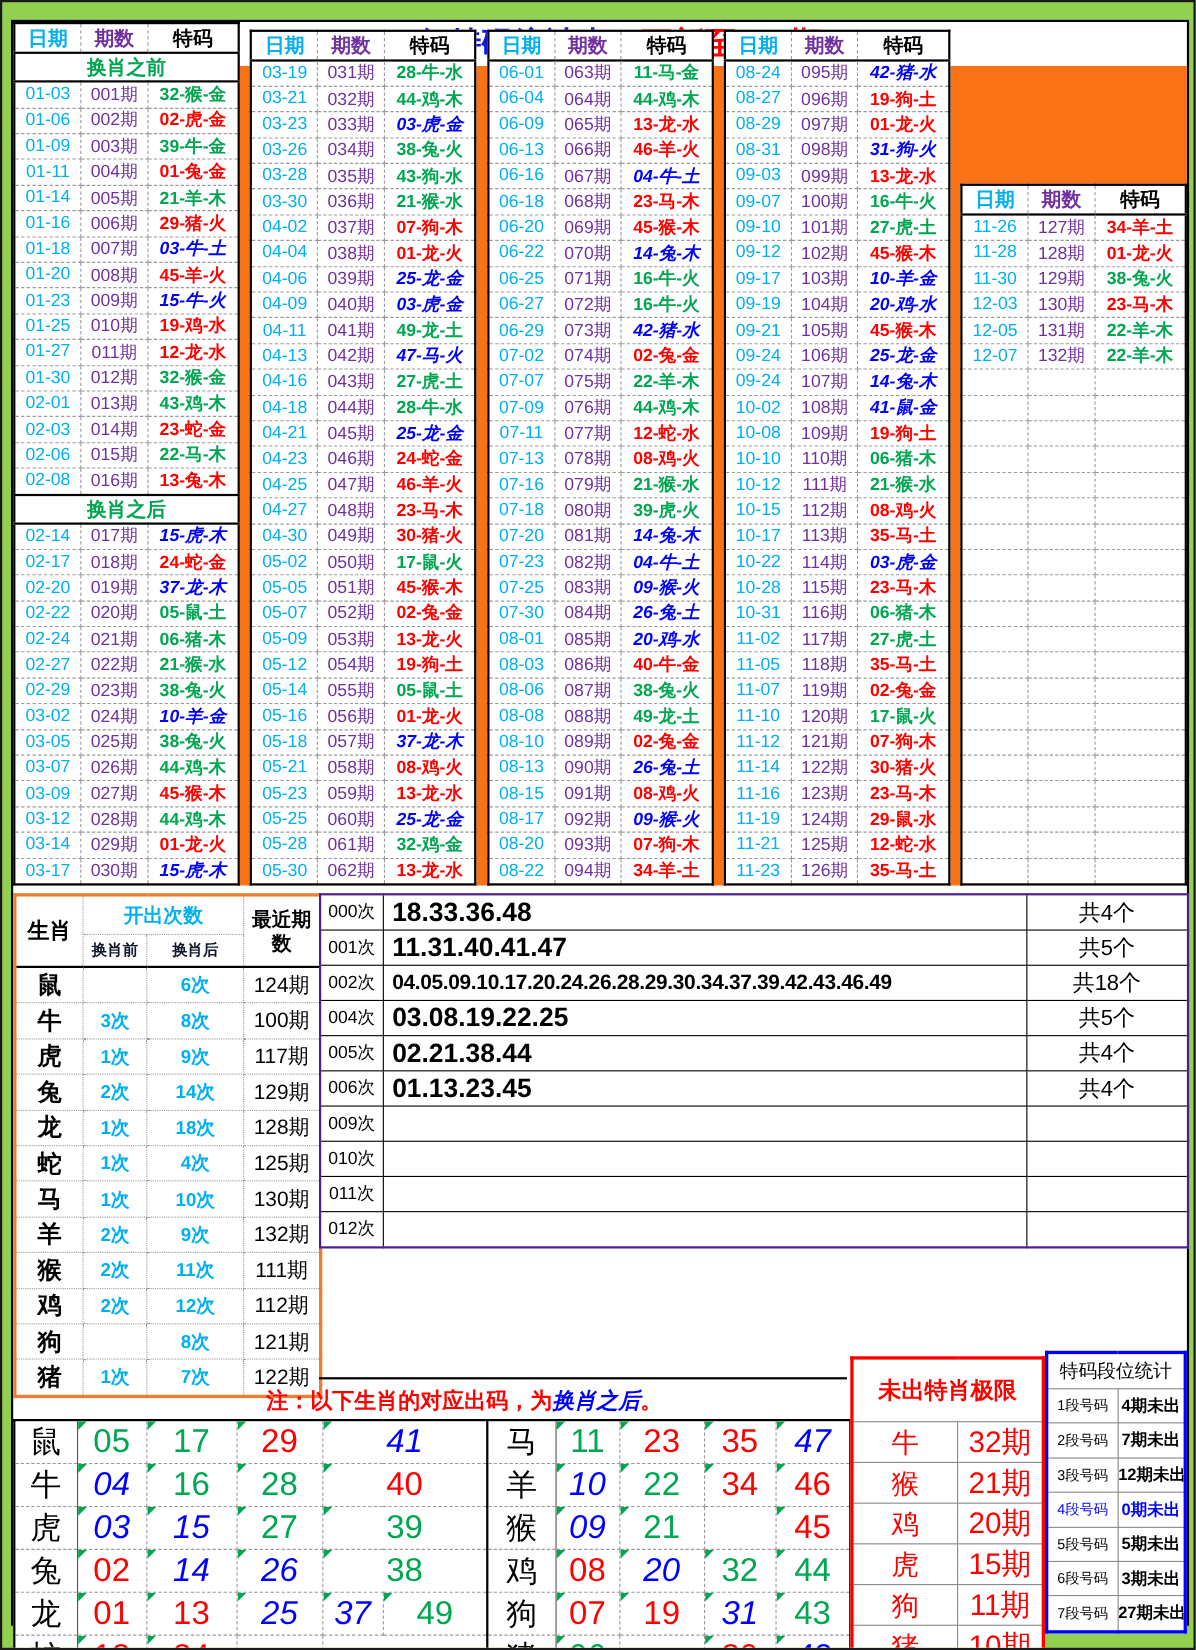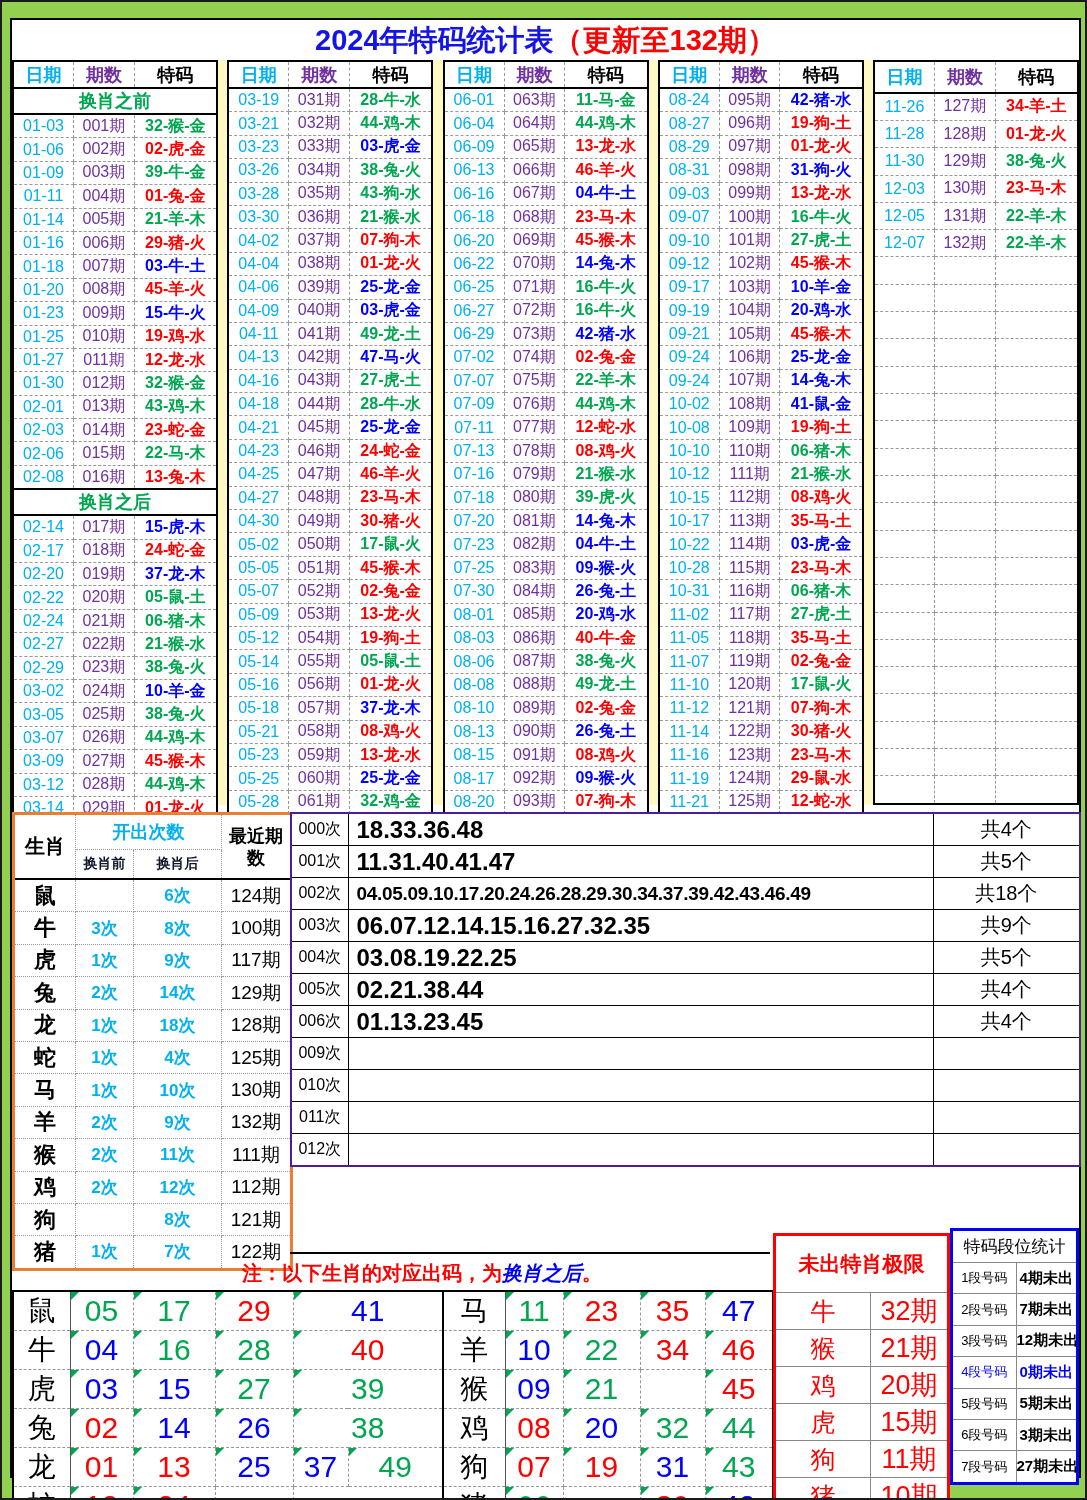--- a/index.html
+++ b/index.html
@@ -4,33 +4,33 @@
 <style>
   html,body{margin:0;padding:0;}
   body{width:1087px;height:1500px;font-family:"Liberation Sans","DejaVu Sans",sans-serif;}
   .page{position:relative;width:1083px;height:1496px;background:#92D050;border:2px solid #1a1a1a;overflow:hidden;}
   .content{position:absolute;left:8px;top:16px;width:1067px;height:1456px;background:#fff;border:2px solid #000;}
   
   .title{position:absolute;left:0;top:0;width:100%;height:40px;line-height:40px;text-align:center;font-size:29px;font-weight:bold;white-space:nowrap;}
   .t-main{color:#1414e6;}
   .t-upd{color:#ff0000;}
   
-  .maintbl{position:absolute;left:0;top:40px;width:1067px;height:745px;display:flex;justify-content:space-between;background:#fef9c3;}
+  .maintbl{position:absolute;left:0;top:40px;width:1067px;height:745px;display:flex;justify-content:space-between;background:#f97316;align-items:flex-end;}
   table{border-collapse:collapse;table-layout:fixed;background:#fff;}
   .mg{width:206px;border:2px solid #000;}
   .mg td{border:1px dashed #9a9a9a;text-align:center;padding:0;overflow:hidden;white-space:nowrap;height:22.4px;font-size:16px;}
   .mg tr.hdr td{height:25px;font-size:18px;font-weight:bold;border-bottom:2px solid #000;}
   .mg td.hdate{color:#00B0F0;}
   .mg td.hper{color:#7030A0;}
   .mg td.hcode{color:#000;}
   .mg tr.sec td{color:#00A650;font-weight:bold;font-size:18px;border-top:2px solid #000;border-bottom:2px solid #000;}
   .date{color:#00B0F0;}
   .per{color:#7030A0;}
   .code{font-weight:bold;font-size:17px;}
-  .r{color:#FF0000;} .g{color:#00A650;} .b{color:#0000FF;}
+  .r{color:#FF0000;} .g{color:#00A650;} .b{color:#0000FF;font-style:italic;}
   
   .stats{position:absolute;left:0;top:792px;width:278px;border:3px solid #ED7D31;box-sizing:border-box;}
   .stats td{border:1px dotted #999;text-align:center;padding:0;overflow:hidden;}
   .stats tr.sh1 td{height:34px;}
   .stats tr.sh2 td{height:28px;border-bottom:2px solid #000;}
   .stats td.zhd{font-size:20px;font-weight:bold;color:#000;border-bottom:2px solid #000;}
   .stats td.chd{font-size:18px;font-weight:bold;color:#00B0F0;}
   .stats td.shd{font-size:14px;font-weight:bold;color:#0f172a;}
   .stats td.rhd{font-size:18px;font-weight:bold;color:#000;border-bottom:2px solid #000;line-height:22px;}
   .stats tr.zr td{height:31.4px;}
@@ -1023,25 +1023,20 @@
             <td class="fl">001次</td>
             <td class="fv">11.31.40.41.47</td>
             <td class="ft">共5个</td>
           </tr>
           <tr>
             <td class="fl">002次</td>
             <td class="fv vsmall">04.05.09.10.17.20.24.26.28.29.30.34.37.39.42.43.46.49</td>
             <td class="ft">共18个</td>
           </tr>
           <tr>
-            <td class="fl">003次</td>
-            <td class="fv">06.07.12.14.15.16.27.32.35</td>
-            <td class="ft">共9个</td>
-          </tr>
-          <tr>
             <td class="fl">004次</td>
             <td class="fv">03.08.19.22.25</td>
             <td class="ft">共5个</td>
           </tr>
           <tr>
             <td class="fl">005次</td>
             <td class="fv">02.21.38.44</td>
             <td class="ft">共4个</td>
           </tr>
           <tr>

